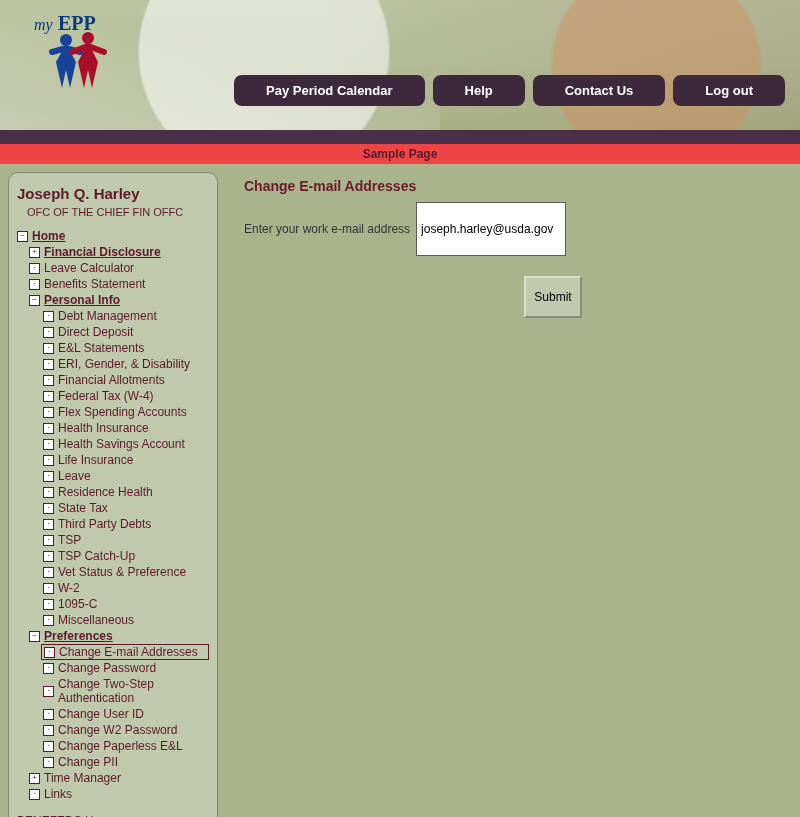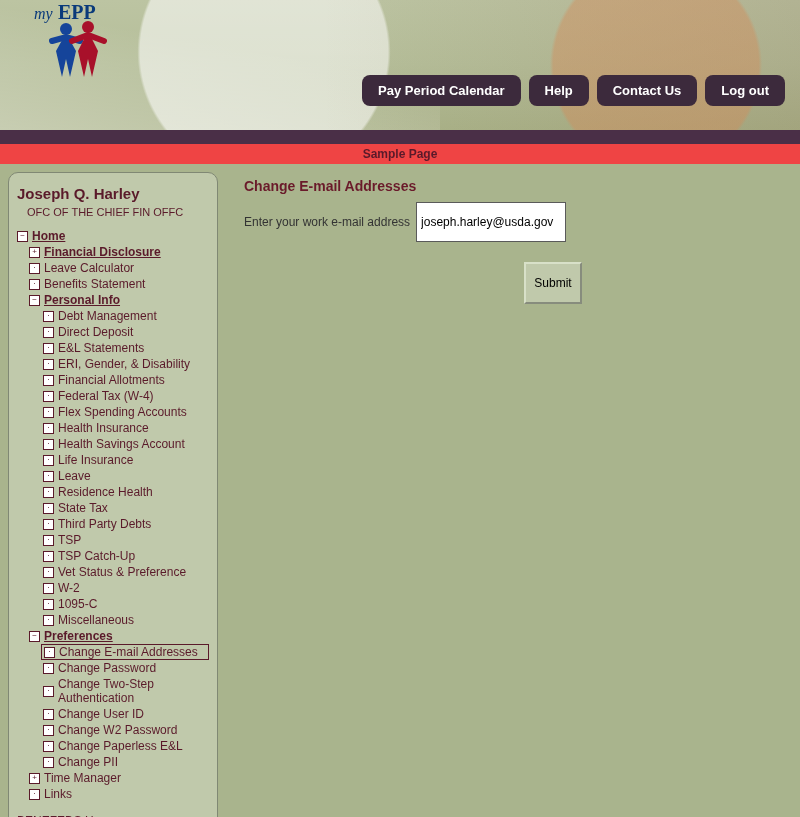--- a/index.html
+++ b/index.html
@@ -7,24 +7,24 @@
   
   .header{height:130px;background:linear-gradient(to bottom,#bcc4a2 0%,#b5be99 50%,#aab389 100%);position:relative;overflow:hidden;}
   .header-bg-left{position:absolute;left:0;top:0;width:55%;height:100%;background:
     radial-gradient(circle at 60% 40%, rgba(255,255,255,.55) 0 45%, transparent 46%),
     linear-gradient(10deg, rgba(255,255,255,.35), rgba(255,255,255,0) 60%);
   }
   .header-bg-right{position:absolute;right:0;top:0;width:60%;height:100%;background:
     radial-gradient(circle at 70% 50%, rgba(210,140,90,.45) 0 30%, transparent 31%),
     linear-gradient(to right, rgba(255,255,255,0), rgba(120,80,60,.15));
   }
-  .logo{position:absolute;left:10px;top:1px;}
+  .logo{position:absolute;left:10px;top:12px;}
   .logo svg{display:block;}
   .topnav{position:absolute;right:15px;top:75px;display:flex;gap:8px;}
-  .pill{background:#3c2a3c;color:#fff;font-weight:bold;font-size:13px;border:none;border-radius:8px;padding:8px 16px;cursor:pointer;font-family:inherit;}
+  .pill{background:#3c2a3c;color:#fff;font-weight:bold;font-size:13px;border:none;border-radius:8px;padding:8px 32px;cursor:pointer;font-family:inherit;}
   .purple-bar{height:14px;background:#4a2f47;}
   .yellow-bar{height:20px;background:#ef4444;color:#5a1a2a;text-align:center;font-weight:bold;font-size:12px;line-height:20px;}
   
   .content{display:flex;align-items:flex-start;padding:8px;gap:8px;}
   .sidebar{width:210px;background:#c0c9ab;border:1px solid #808874;border-radius:10px;padding:8px 6px 12px 6px;box-sizing:border-box;}
   .user-name{font-size:15px;font-weight:bold;color:#5a1a2a;margin:4px 2px 2px 2px;}
   .user-org{font-size:11px;color:#5a1a2a;margin:4px 2px 10px 12px;}
   .tree{margin:0;padding:0;list-style:none;}
   .tree-item{display:flex;align-items:center;padding:1px 0;cursor:pointer;}
   .tree-item .box{width:9px;height:9px;border:1px solid #5a1a2a;background:#fff;display:inline-flex;align-items:center;justify-content:center;font-size:8px;line-height:8px;margin-right:4px;flex-shrink:0;color:#5a1a2a;}
@@ -36,21 +36,21 @@
   .tree-item.selected{background:#c0c9ab;border:1px solid #5a1a2a;padding:0 2px;margin-left:26px;width:168px;box-sizing:border-box;}
   .tree-item.selected .box{margin-left:0;}
   .bottom-links{margin:12px 2px 0 2px;}
   .bottom-links a{display:block;color:#5a1a2a;font-size:12px;text-decoration:underline;margin:1px 0;}
   
   .main{flex:1;padding:4px 10px 0 18px;}
   .page-title{color:#6a1a2a;font-weight:bold;font-size:14px;margin:2px 0 8px 0;}
   .print-friendly{display:block;text-align:right;color:#5a1a2a;font-size:12px;font-weight:bold;text-decoration:underline;margin-bottom:20px;}
   .form-row{display:flex;align-items:center;gap:6px;margin:6px 0 20px 0;}
   .form-label{color:#333;font-size:12px;}
-  .email-input{width:140px;height:18px;border:1px solid #5a5a5a;background:#fff;font-size:12px;padding:10px 4px;font-family:inherit;color:#000;}
+  .email-input{width:140px;height:18px;border:1px solid #5a5a5a;background:#fff;font-size:12px;padding:17px 4px;font-family:inherit;color:#000;}
   .submit-row{text-align:center;margin-left:80px;}
   .submit-btn{font-size:12px;font-family:inherit;background:#c0c9ab;border:2px outset #d8e0c8;padding:12px 8px;cursor:pointer;color:#000;}
 </style>
 </head>
 <body>
 
 <div class="page">
 
   <div class="header">
     <div class="header-bg-left"></div>

